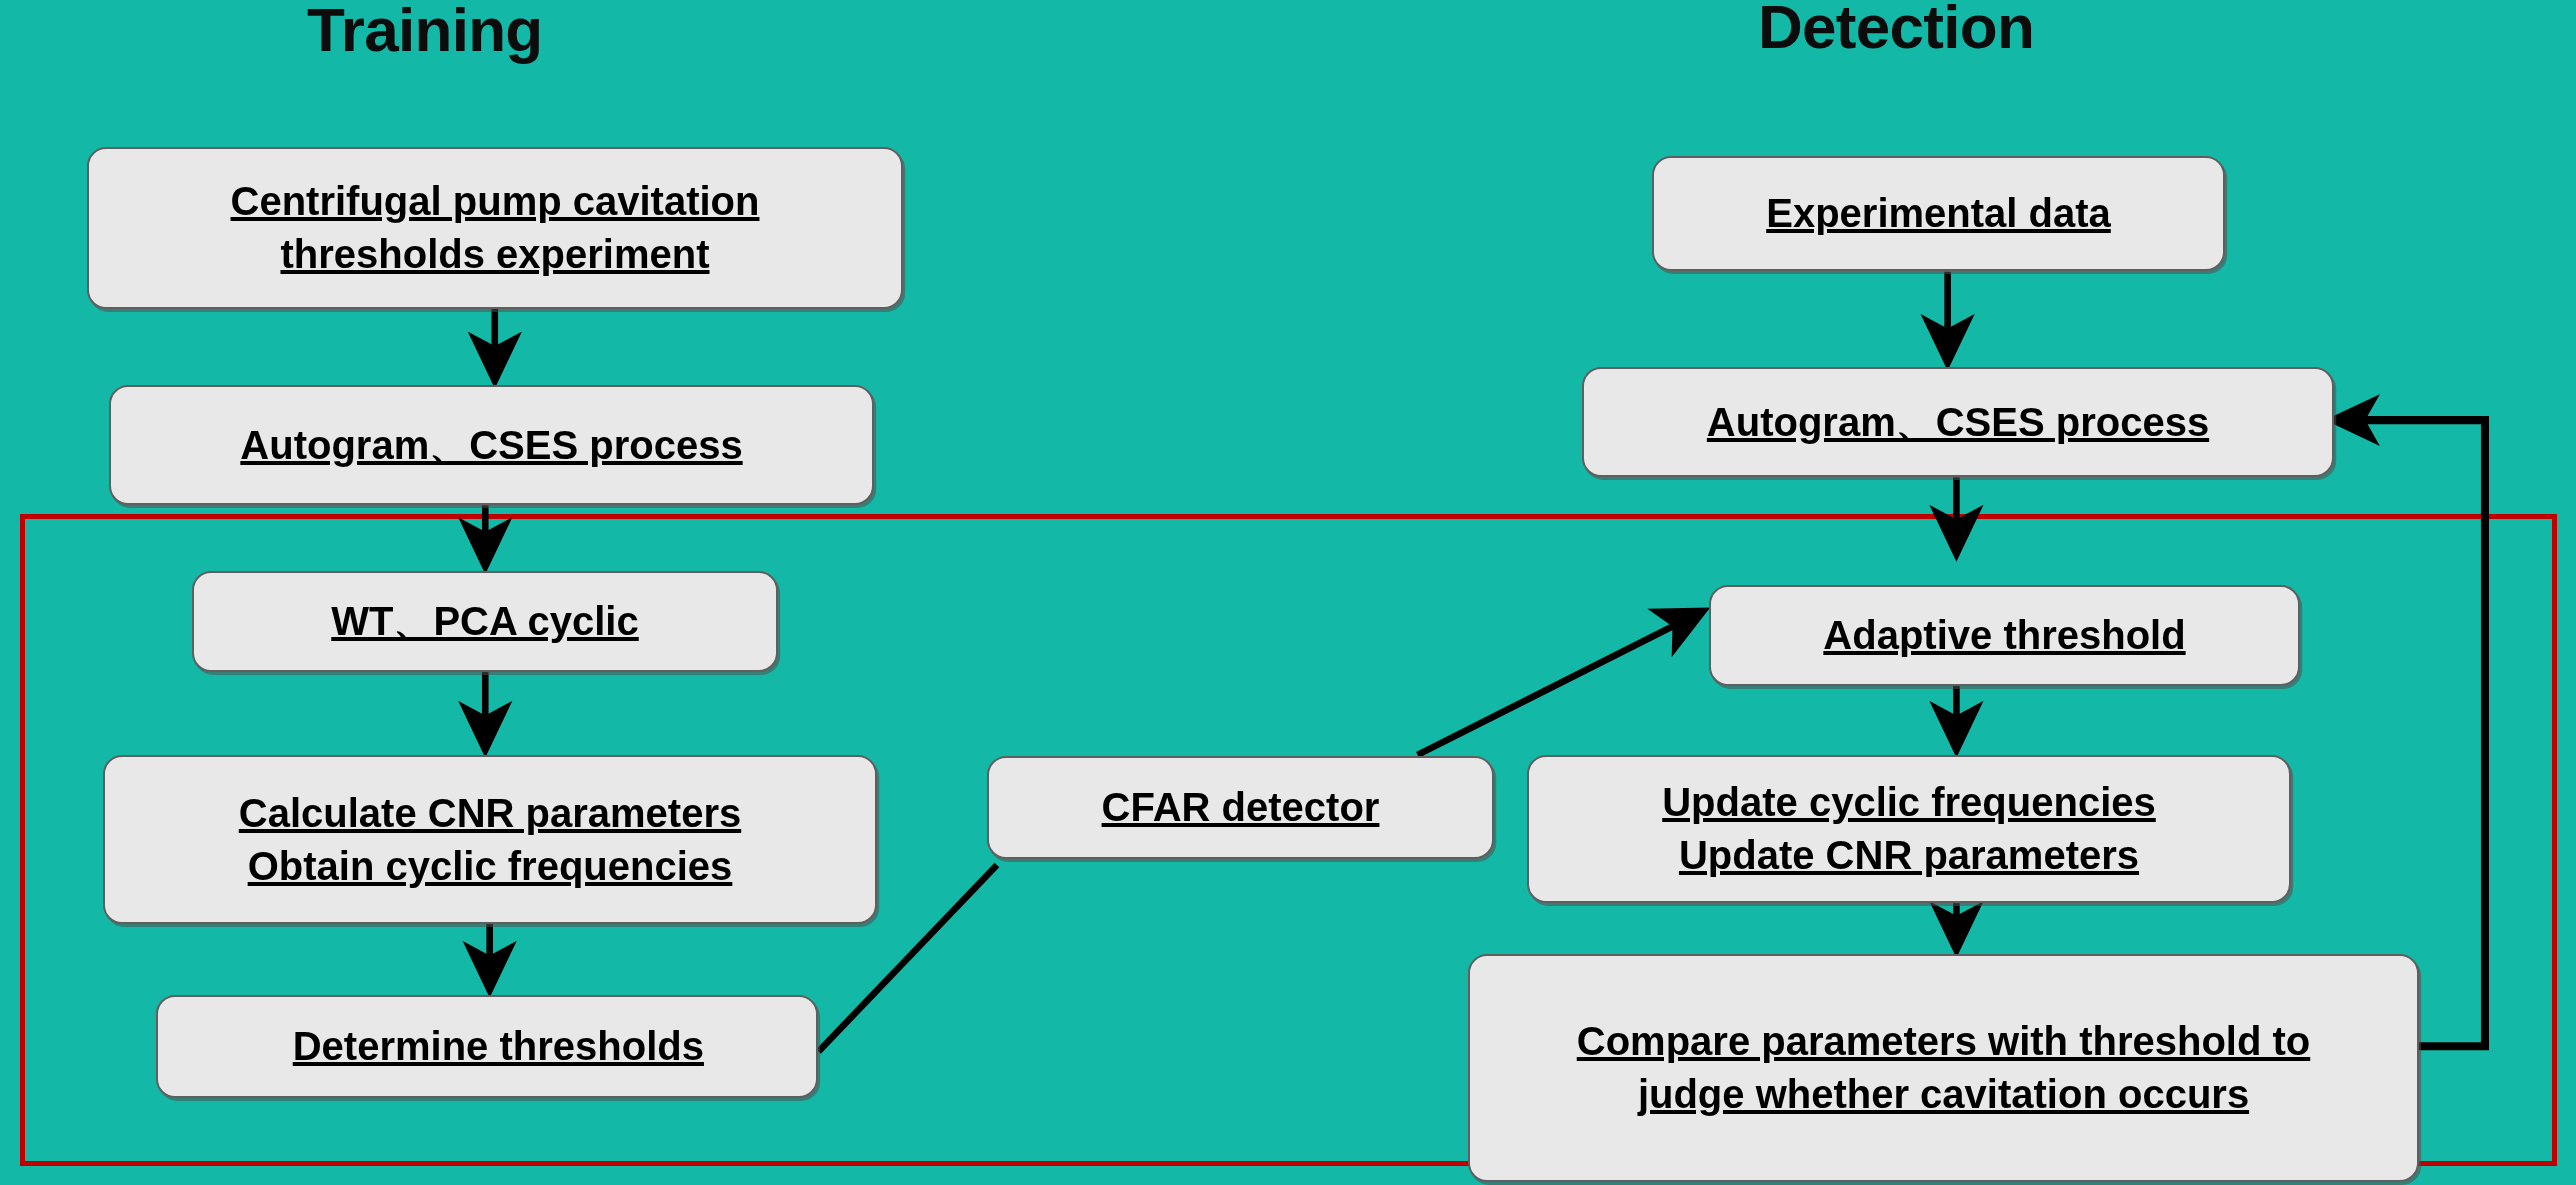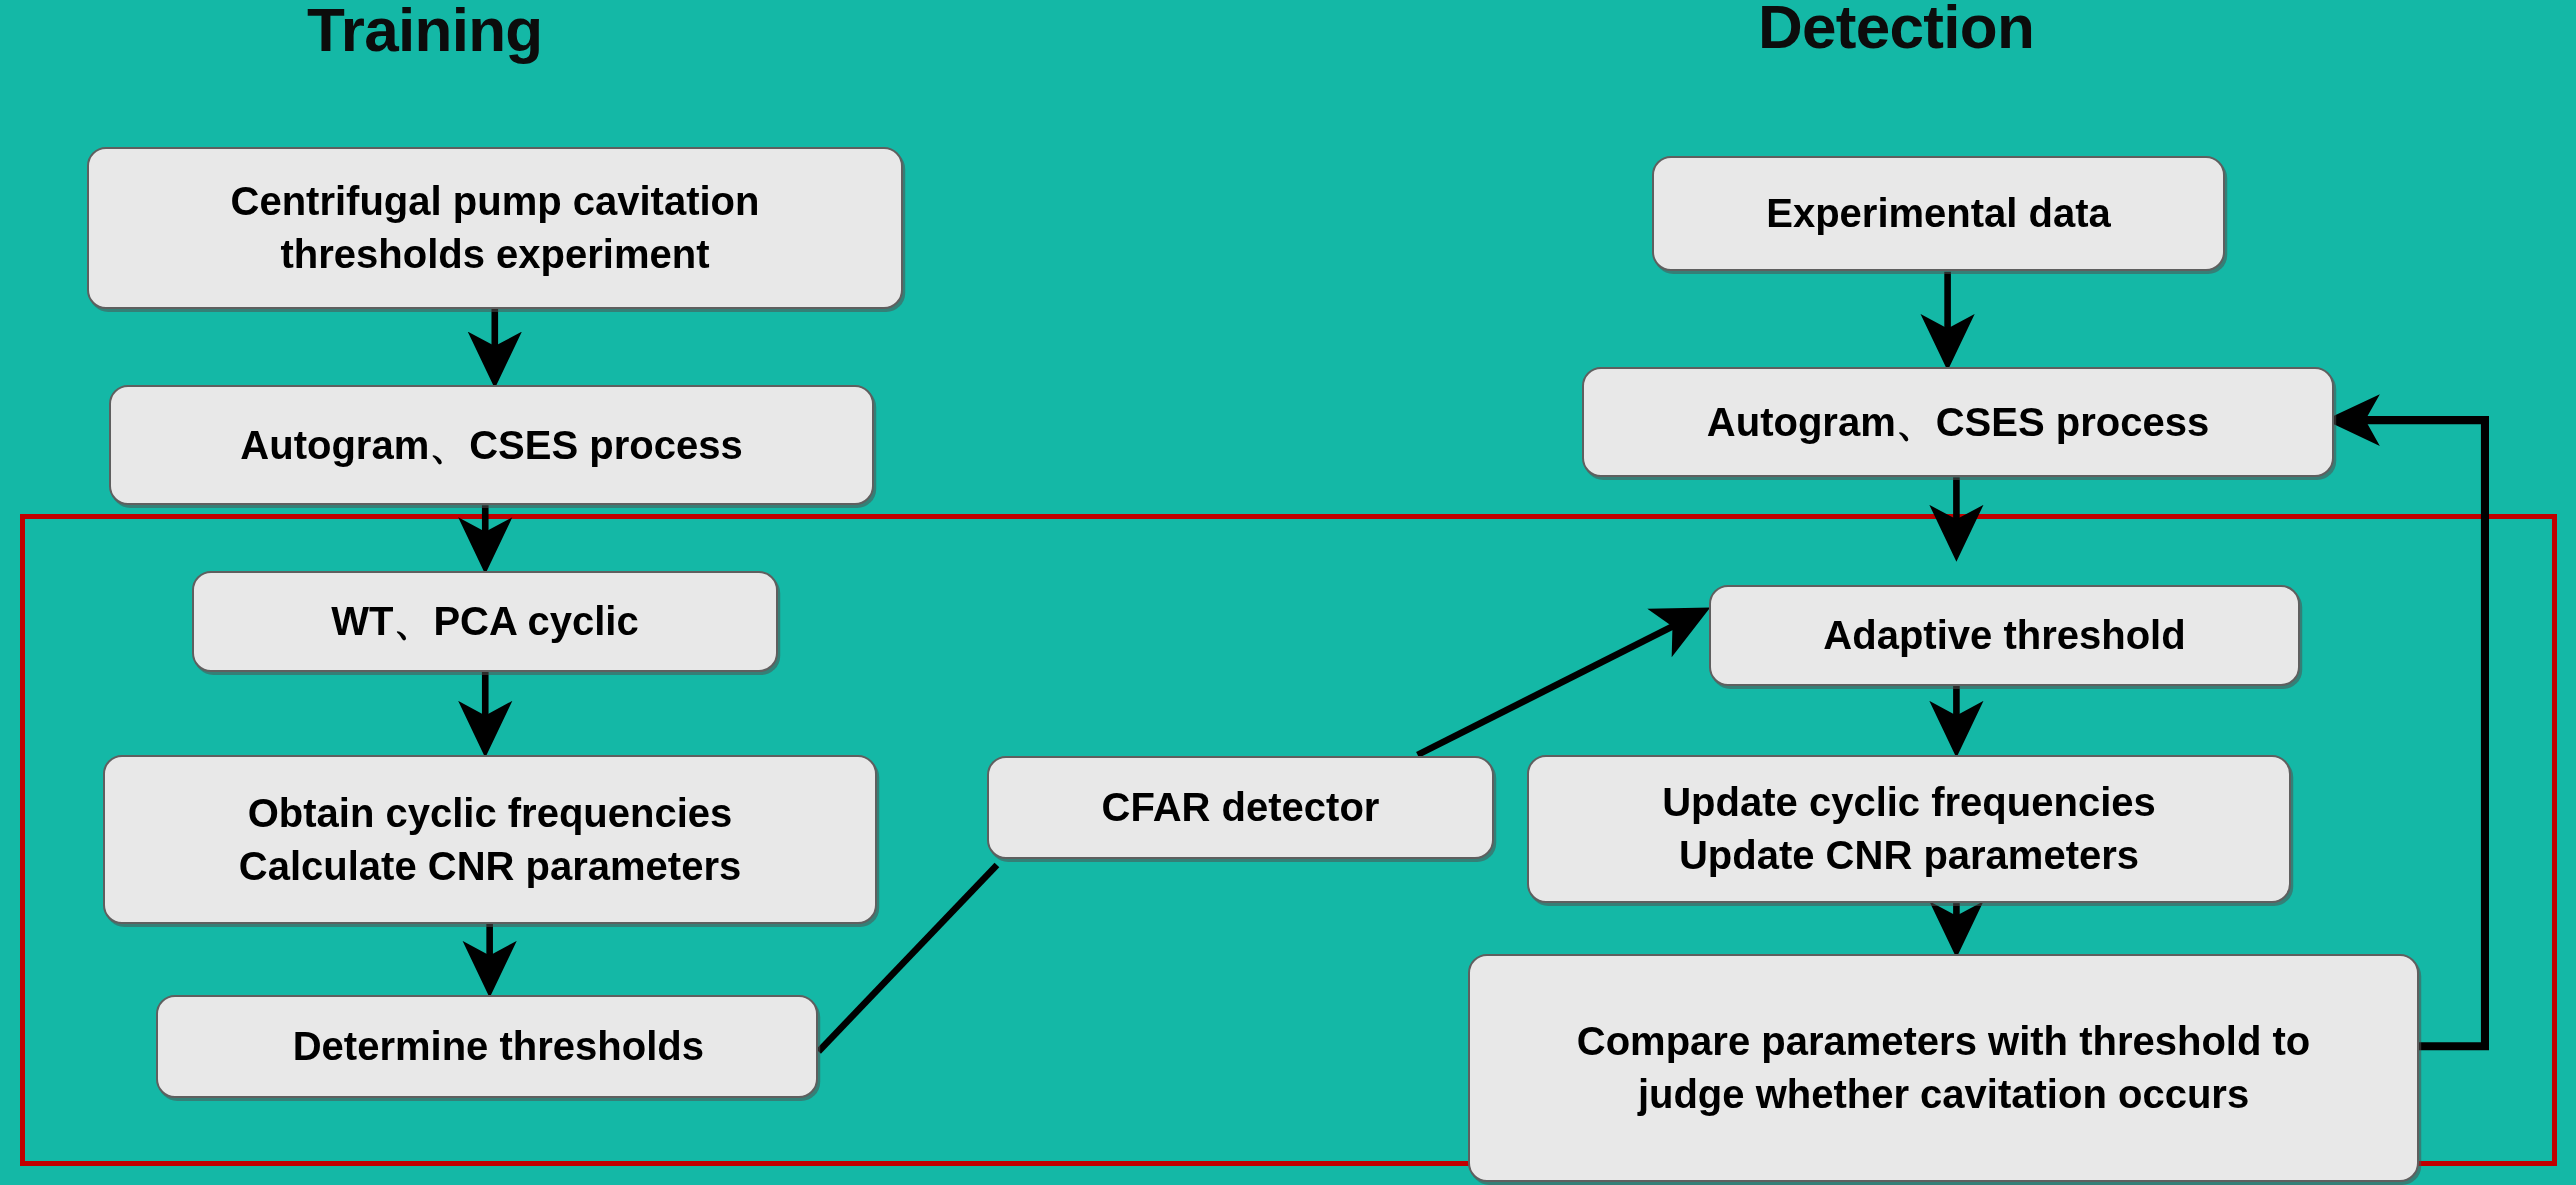--- a/index.html
+++ b/index.html
@@ -35,20 +35,21 @@
     box-shadow: 2.2px 2.9px 0 rgba(80,80,80,0.55);
     display: flex;
     align-items: center;
     justify-content: center;
     text-align: center;
     color: #000000;
     font-size: 40px;
     font-weight: 600;
     line-height: 1.32;
     padding: 2.9px 10.3px;
+    text-decoration: underline;
   }
   .node .lines { width: 100%; }
   .node .lines span { display: block; white-space: nowrap; }
   
   #red-frame {
     position: absolute;
     box-sizing: border-box;
     border: 5.9px solid #c00000;
     background: transparent;
     pointer-events: none;
@@ -115,22 +116,22 @@
   </div>
 
   <div class="node" style="left:192px; top:571px; width:586px; height:101px;">
     <div class="lines">
       <span>WT、PCA cyclic</span>
     </div>
   </div>
 
   <div class="node" style="left:103px; top:755px; width:774px; height:169px;">
     <div class="lines">
+      <span>Calculate CNR parameters</span>
       <span>Obtain cyclic frequencies</span>
-      <span>Calculate CNR parameters</span>
     </div>
   </div>
 
   <div class="node" style="left:156px; top:995px; width:662px; height:103px;padding-left:33px;">
     <div class="lines">
       <span>Determine thresholds</span>
     </div>
   </div>
 
   <div class="node" style="left:987px; top:756px; width:507px; height:103px;">

